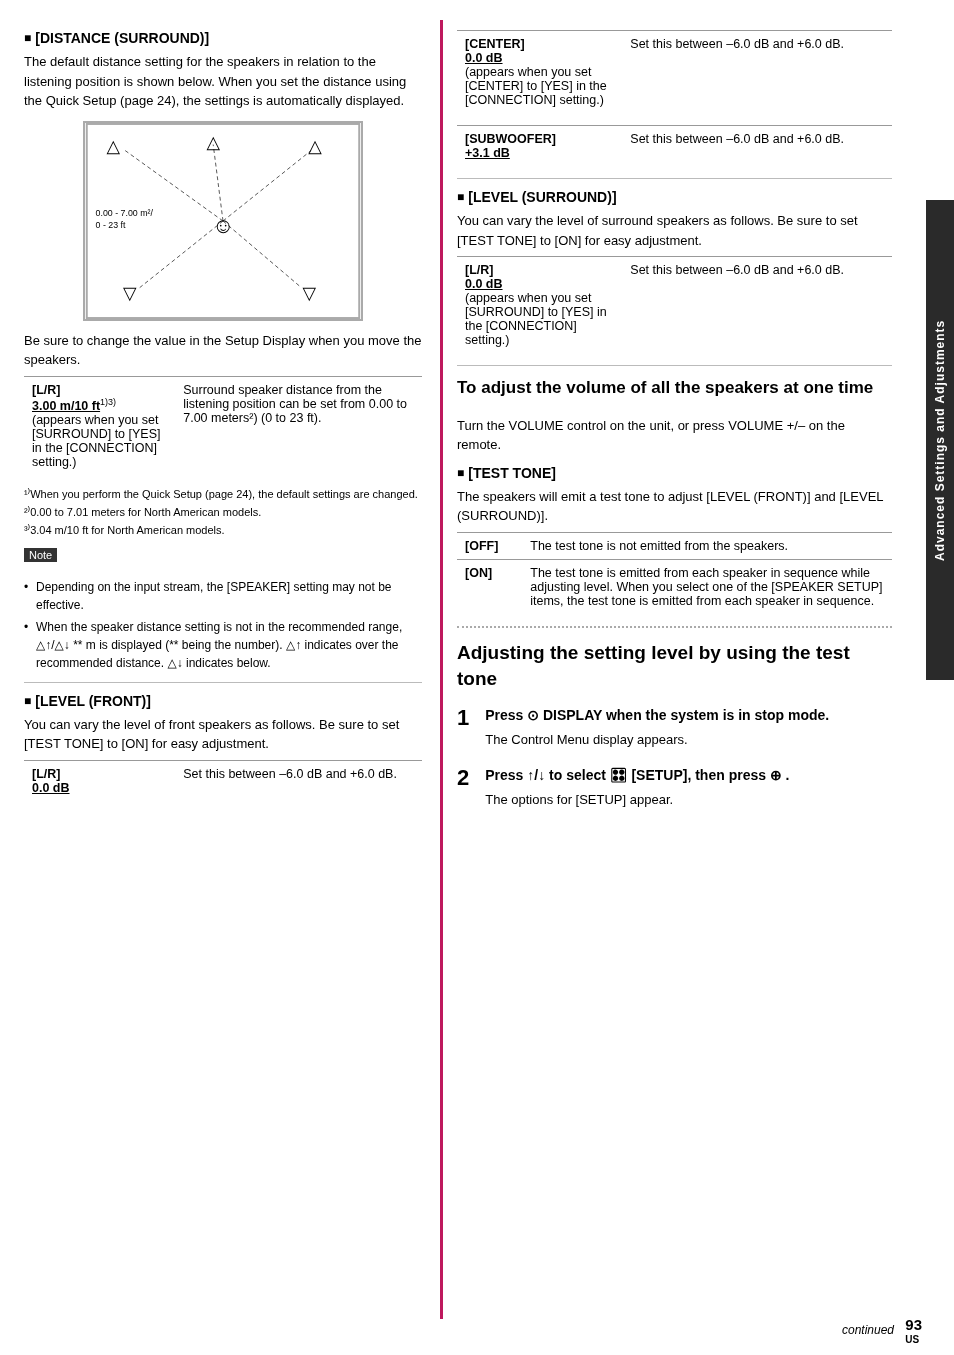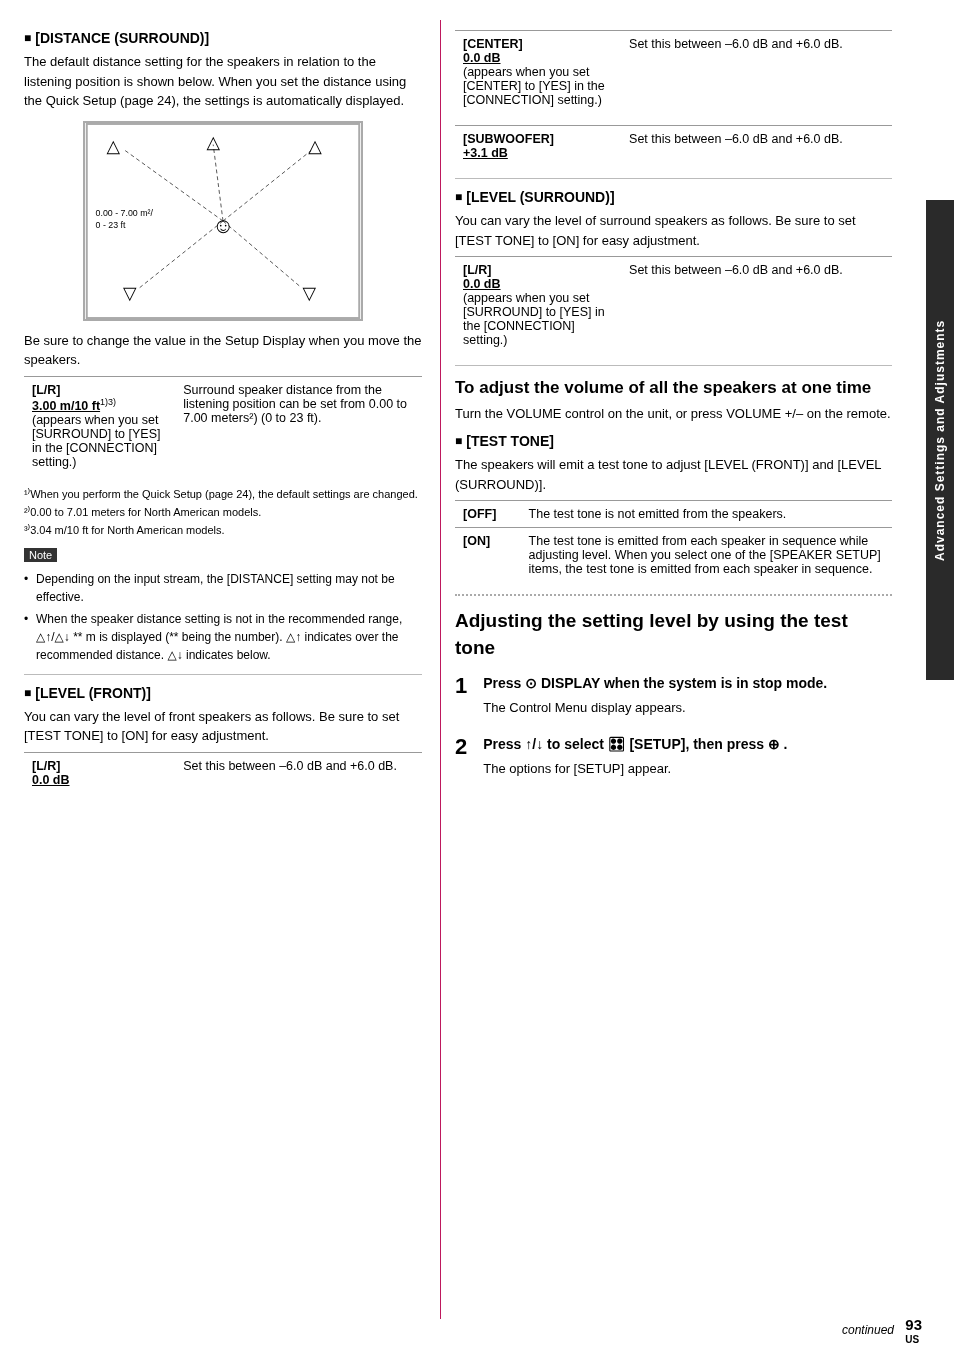--- a/index.html
+++ b/index.html
@@ -20,21 +20,21 @@
     }
     .left-col {
       width: 440px;
       padding: 10px 18px 10px 24px;
       flex-shrink: 0;
     }
     .right-col {
       width: 470px;
       padding: 10px 18px 10px 14px;
       flex-shrink: 0;
-      border-left: 1px solid #be185d;
+      border-left: 3px solid #be185d;
     }
     .sidebar-label {
       position: absolute;
       right: 0;
       top: 200px;
       width: 28px;
       height: 480px;
       background: #2a2a2a;
       writing-mode: vertical-rl;
       text-orientation: mixed;
@@ -80,21 +80,21 @@
       width: 38%;
     }
     .bold { font-weight: bold; }
     .underline { text-decoration: underline; }
     .note-box {
       background: #333;
       color: #fff;
       font-size: 11px;
       padding: 1px 5px;
       display: inline-block;
-      margin-bottom: 8px;
+      margin-bottom: 16px;
     }
     .note-list {
       list-style: none;
       padding-left: 0;
       margin-bottom: 10px;
     }
     .note-list li {
       font-size: 12px;
       padding-left: 12px;
       position: relative;
@@ -112,21 +112,21 @@
       line-height: 1.4;
     }
     .section-divider {
       border: none;
       border-top: 1px solid #bbb;
       margin: 10px 0;
     }
     .big-heading {
       font-size: 17px;
       font-weight: bold;
-      margin-bottom: 4px;
+      margin-bottom: 16px;
       line-height: 1.4;
     }
     .step-num {
       font-size: 22px;
       font-weight: bold;
       float: left;
       margin-right: 8px;
       line-height: 1.2;
     }
     .step-content {
@@ -201,21 +201,21 @@
     </tbody>
       </table>
 
     <p class="footnote">¹⁾When you perform the Quick Setup (page 24), the default settings are changed.</p>
     <p class="footnote">²⁾0.00 to 7.01 meters for North American models.</p>
     <p class="footnote">³⁾3.04 m/10 ft for North American models.</p>
 
     <div style="margin-top:8px;">
       <span class="note-box">Note</span>
       <ul class="note-list">
-        <li>Depending on the input stream, the [DISTANCE] setting may not be effective.</li>
+        <li>Depending on the input stream, the [SPEAKER] setting may not be effective.</li>
         <li>When the speaker distance setting is not in the recommended range, △↑/△↓ ** m is displayed (** being the number). △↑ indicates over the recommended distance. △↓ indicates below.</li>
       </ul>
     </div>
 
     <hr class="section-divider">
 
     <h2 class="section-title">[LEVEL (FRONT)]</h2>
     <p>You can vary the level of front speakers as follows. Be sure to set [TEST TONE] to [ON] for easy adjustment.</p>
 
     <table class="table-grid">

